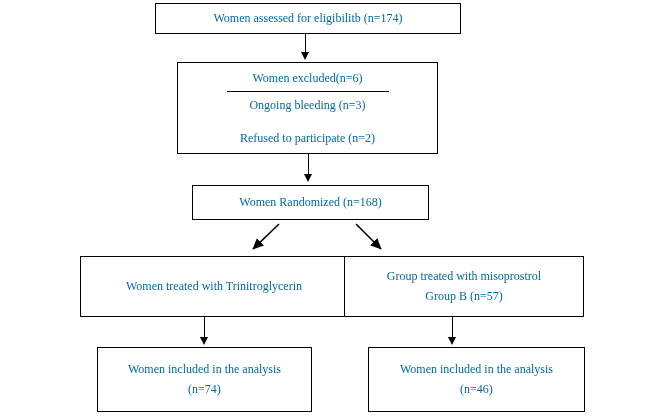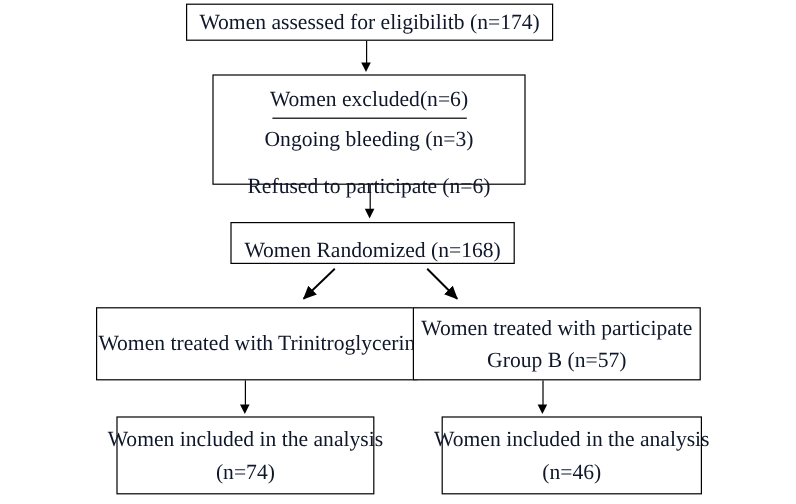--- a/index.html
+++ b/index.html
@@ -21,23 +21,23 @@
   .node {
     position: absolute;
     box-sizing: border-box;
     border: 1.6px solid #000000;
     background: #ffffff;
     display: flex;
     flex-direction: column;
     align-items: center;
     justify-content: center;
     text-align: center;
-    font-size: 18px;
+    font-size: 12px;
     line-height: 1.15;
-    color: #0f172a;
+    color: #0369a1;
   }
   .node .line {
     display: block;
     white-space: nowrap;
     padding: 0 6px;
   }
 
   
   #node-eligibility {
     left: 155px;
@@ -65,21 +65,20 @@
     width: 162px;
     height: 0;
     border-top: 1.6px solid #000000;
     margin: 1px auto 3px auto;
   }
   #node-randomized {
     left: 192px;
     top: 185px;
     width: 237px;
     height: 35px;
-    justify-content: flex-end;
   }
   #node-groupA {
     left: 80px;
     top: 256px;
     width: 268px;
     height: 61px;
   }
   #node-groupB {
     left: 344px;
     top: 256px;
@@ -155,21 +154,21 @@
 
   <div class="connector" id="conn-1">
     <div class="vline"></div>
     <div class="arrowhead"></div>
   </div>
 
   <div class="node" id="node-excluded">
     <span class="line underlined">Women excluded(n=6)</span>
     <div class="divider"></div>
     <span class="line">Ongoing bleeding (n=3)</span>
-    <span class="line">Refused to participate (n=6)</span>
+    <span class="line">Refused to participate (n=2)</span>
   </div>
 
   <div class="connector" id="conn-2">
     <div class="vline"></div>
     <div class="arrowhead"></div>
   </div>
 
   <div class="node" id="node-randomized">
     <span class="line">Women Randomized (n=168)</span>
   </div>
@@ -182,21 +181,21 @@
     </defs>
     <line x1="279" y1="224" x2="253" y2="249" stroke="#000000" stroke-width="1.6" marker-end="url(#arrow-d)"></line>
     <line x1="356" y1="224" x2="381" y2="249" stroke="#000000" stroke-width="1.6" marker-end="url(#arrow-d)"></line>
   </svg>
 
   <div class="node" id="node-groupA">
     <span class="line">Women treated with Trinitroglycerin</span>
   </div>
 
   <div class="node" id="node-groupB">
-    <span class="line">Women treated with participate</span>
+    <span class="line">Group treated with misoprostrol</span>
     <span class="line">Group B (n=57)</span>
   </div>
 
   <div class="connector" id="conn-5">
     <div class="vline"></div>
     <div class="arrowhead"></div>
   </div>
 
   <div class="connector" id="conn-6">
     <div class="vline"></div>

